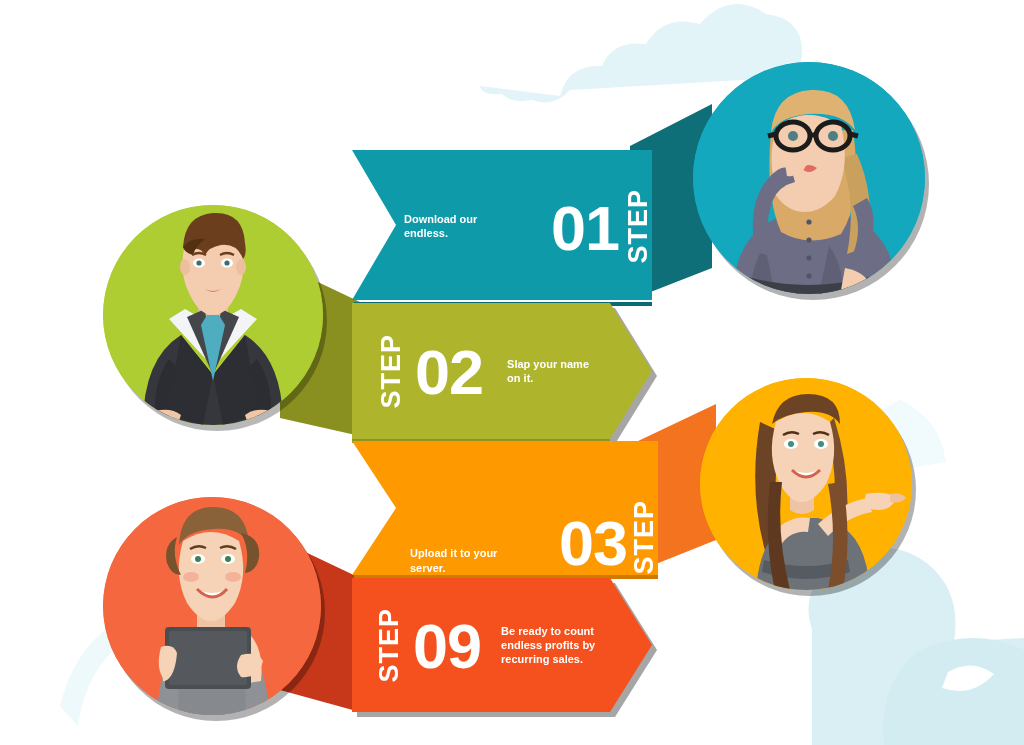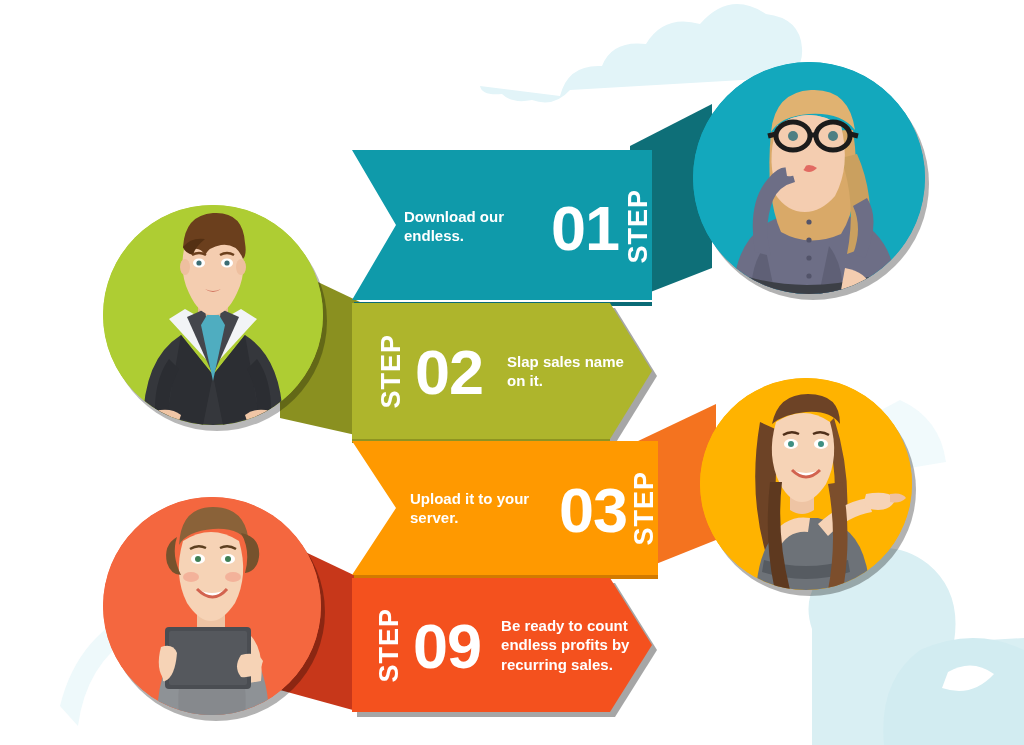--- a/index.html
+++ b/index.html
@@ -29,21 +29,21 @@
   .step-num{
     color:#ffffff;
     font-weight:bold;
     font-size:63px;
     line-height:1;
     letter-spacing:-1px;
   }
   .step-desc{
     color:#ffffff;
     font-weight:bold;
-    font-size:15px;
+    font-size:11px;
     line-height:1.30;
   }
 
   
   .circ{position:absolute;border-radius:50%;overflow:hidden;}
 
   .avatar{position:absolute;left:0;top:0;width:100%;height:100%;}
 </style>
 </head>
 <body>
@@ -261,32 +261,32 @@
   <div class="banner" style="left:352px;top:303px;width:300px;height:136px;">
     <svg width="312" height="142" viewBox="0 0 312 142" style="position:absolute;left:0;top:0;">
       <polygon points="0,0 258,0 300,68 258,136 0,136" fill="#000" opacity=".35" transform="translate(5,5)"></polygon>
       <polygon points="0,0 258,0 300,68 258,136 0,136" fill="#aeb52c"></polygon>
       <polygon points="0,136 258,136 258,140 0,140" fill="#8e9422"></polygon>
     </svg>
     <div class="txtwrap" style="padding-left:26px;">
       <div class="step-word">STEP</div>
       <div class="step-num" style="margin-left:10px;margin-top:2px;">02</div>
       <div class="step-desc" style="margin-left:24px;width:150px;">
-        <div>Slap sales name</div>
+        <div>Slap your name</div>
         <div>on it.</div>
       </div>
     </div>
   </div>
 
   <div class="banner" style="left:352px;top:441px;width:306px;height:134px;">
     <svg width="310" height="140" viewBox="0 0 310 140" style="position:absolute;left:0;top:0;">
       <polygon points="306,134 306,138 2,138 2,134" fill="#d27a00"></polygon>
       <polygon points="0,0 306,0 306,134 0,134 44,67" fill="#ff9900"></polygon>
     </svg>
-    <div class="txtwrap" style="padding-left:58px;">
+    <div class="txtwrap" style="padding-left:58px;align-items:flex-end;">
       <div class="step-desc" style="width:158px;">
         <div>Upload it to your</div>
         <div>server.</div>
       </div>
       <div class="step-num" style="margin-left:12px;margin-top:4px;">03</div>
       <div class="step-word" style="margin-left:4px;">STEP</div>
     </div>
   </div>
 
   <div class="banner" style="left:352px;top:578px;width:310px;height:134px;">

